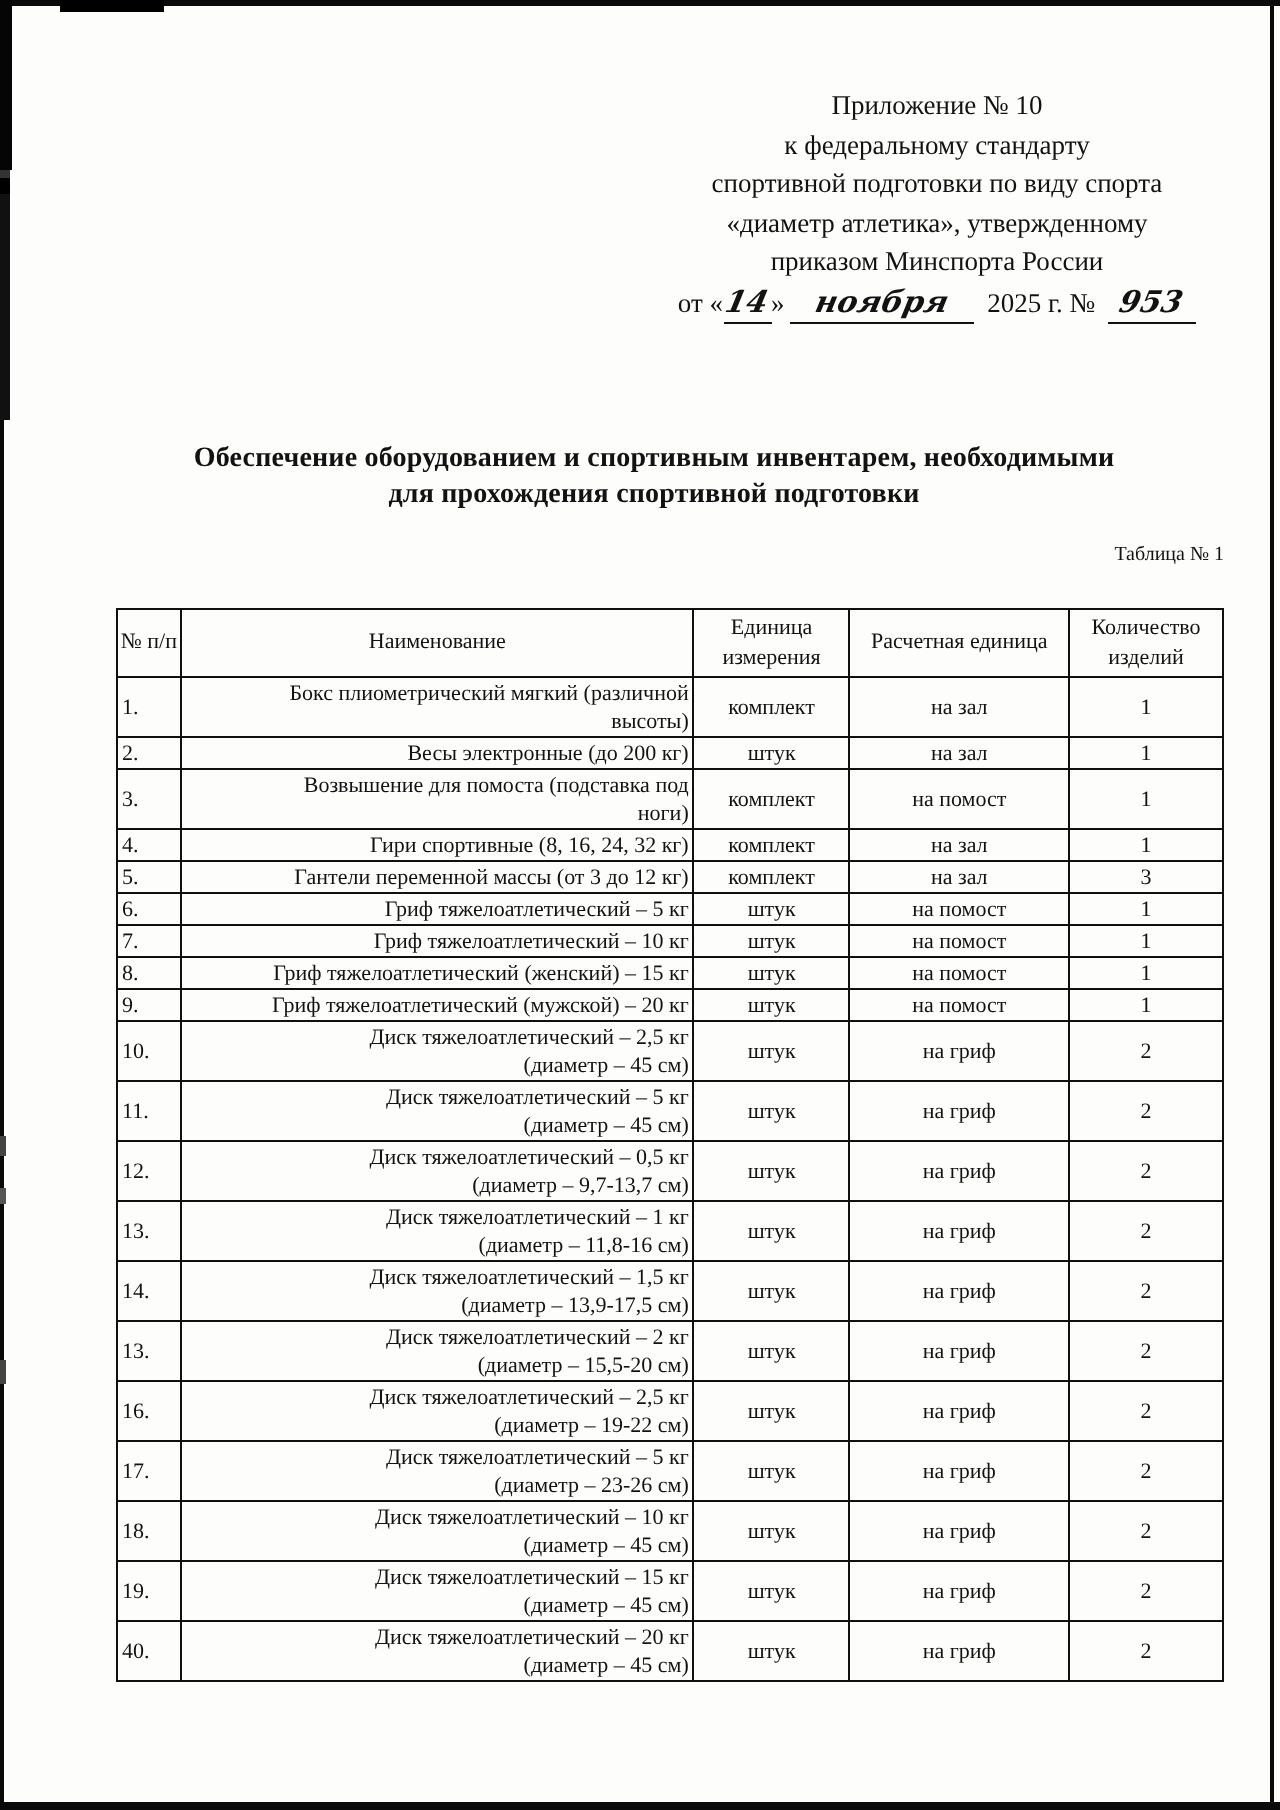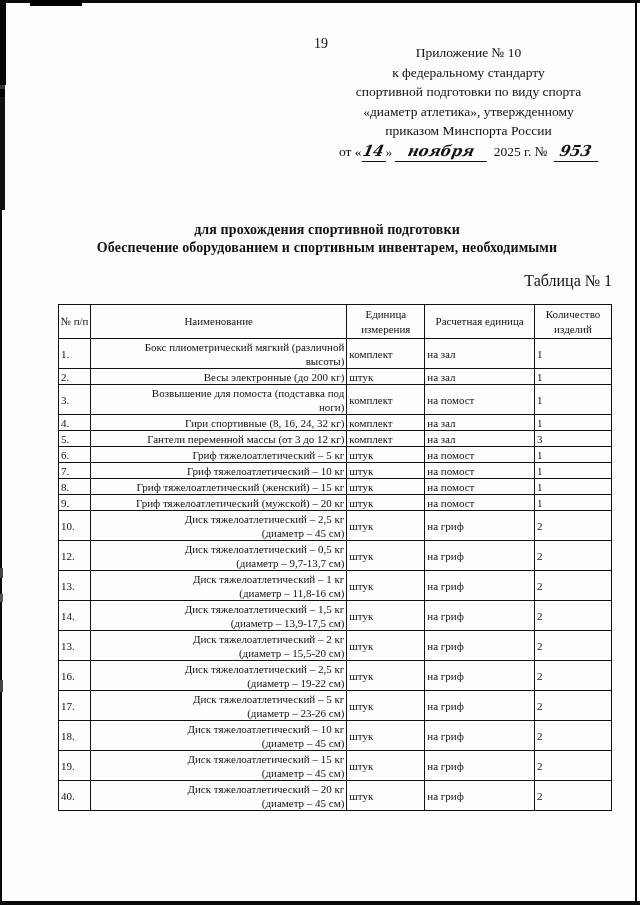--- a/index.html
+++ b/index.html
@@ -47,73 +47,72 @@
   .slot-month { min-width:92px; margin:0 3px; }
   .slot-num   { min-width:44px; margin-left:3px; }
 
   .doc-title {
     position:absolute; top:221px; left:62px; right:48px;
     text-align:center; font-weight:bold; font-size:14px; line-height:18px;
     letter-spacing:0.1px;
   }
   .table-caption {
     position:absolute; top:272px; right:28px;
-    font-size:16px;
+    font-size:10px;
   }
 
   table.equip {
     position:absolute; top:304px; left:58px;
     width:554px;
     border-collapse:collapse;
     font-size:11px; line-height:14px;
   }
   table.equip th, table.equip td {
     border:1px solid #101010;
     padding:0.5px 2px;
     font-weight:normal;
     vertical-align:middle;
   }
   table.equip th { text-align:center; line-height:14.5px; padding:2px 1px; }
   td.c-num  { text-align:left; padding-left:1px; }
   td.c-name { text-align:right; padding-left:3px; }
-  td.c-unit, td.c-calc, td.c-qty { }
+  td.c-unit, td.c-calc, td.c-qty { text-align:center; }
   .name2 { display:block;margin-left:25px; }
 </style>
 </head>
 <body>
 
 <div class="page">
 
   <div class="frame-top"></div>
   <div class="frame-top-blob"></div>
   <div class="frame-left"></div>
   <div class="frame-left-thick"></div>
   <div class="frame-left-tex1"></div>
   <div class="frame-left-mark1"></div>
   <div class="frame-left-mark2"></div>
   <div class="frame-left-mark3"></div>
   <div class="frame-right"></div>
   <div class="frame-bottom"></div>
 
-  <div class="page-number">19</div>
 
   <div class="appendix">
     <div>
         <div>Приложение № 10</div>
         <div>к федеральному стандарту</div>
         <div>спортивной подготовки по виду спорта</div>
         <div>«диаметр атлетика», утвержденному</div>
         <div>приказом Минспорта России</div>
       </div>
     <div class="appendix-date"><span>от «</span><span class="hw-slot slot-day"><span class="hw">14</span></span><span>»</span><span class="hw-slot slot-month"><span class="hw">ноября</span></span><span> 2025 г. № </span><span class="hw-slot slot-num"><span class="hw">953</span></span></div>
   </div>
 
   <div class="doc-title">
+      <div>Обеспечение оборудованием и спортивным инвентарем, необходимыми</div>
       <div>для прохождения спортивной подготовки</div>
-      <div>Обеспечение оборудованием и спортивным инвентарем, необходимыми</div>
     </div>
 
   <div class="table-caption">Таблица № 1</div>
 
   <table class="equip">
     <colgroup>
         <col style="width: 32px;">
         <col style="width: 257px;">
         <col style="width: 78px;">
         <col style="width: 110px;">
@@ -193,20 +192,27 @@
           <td class="c-qty">1</td>
         </tr>
         <tr>
           <td class="c-num">10.</td>
           <td class="c-name"><span>Диск тяжелоатлетический – 2,5 кг</span><span class="name2">(диаметр – 45 см)</span></td>
           <td class="c-unit">штук</td>
           <td class="c-calc">на гриф</td>
           <td class="c-qty">2</td>
         </tr>
         <tr>
+          <td class="c-num">11.</td>
+          <td class="c-name"><span>Диск тяжелоатлетический – 5 кг</span><span class="name2">(диаметр – 45 см)</span></td>
+          <td class="c-unit">штук</td>
+          <td class="c-calc">на гриф</td>
+          <td class="c-qty">2</td>
+        </tr>
+        <tr>
           <td class="c-num">12.</td>
           <td class="c-name"><span>Диск тяжелоатлетический – 0,5 кг</span><span class="name2">(диаметр – 9,7-13,7 см)</span></td>
           <td class="c-unit">штук</td>
           <td class="c-calc">на гриф</td>
           <td class="c-qty">2</td>
         </tr>
         <tr>
           <td class="c-num">13.</td>
           <td class="c-name"><span>Диск тяжелоатлетический – 1 кг</span><span class="name2">(диаметр – 11,8-16 см)</span></td>
           <td class="c-unit">штук</td>

